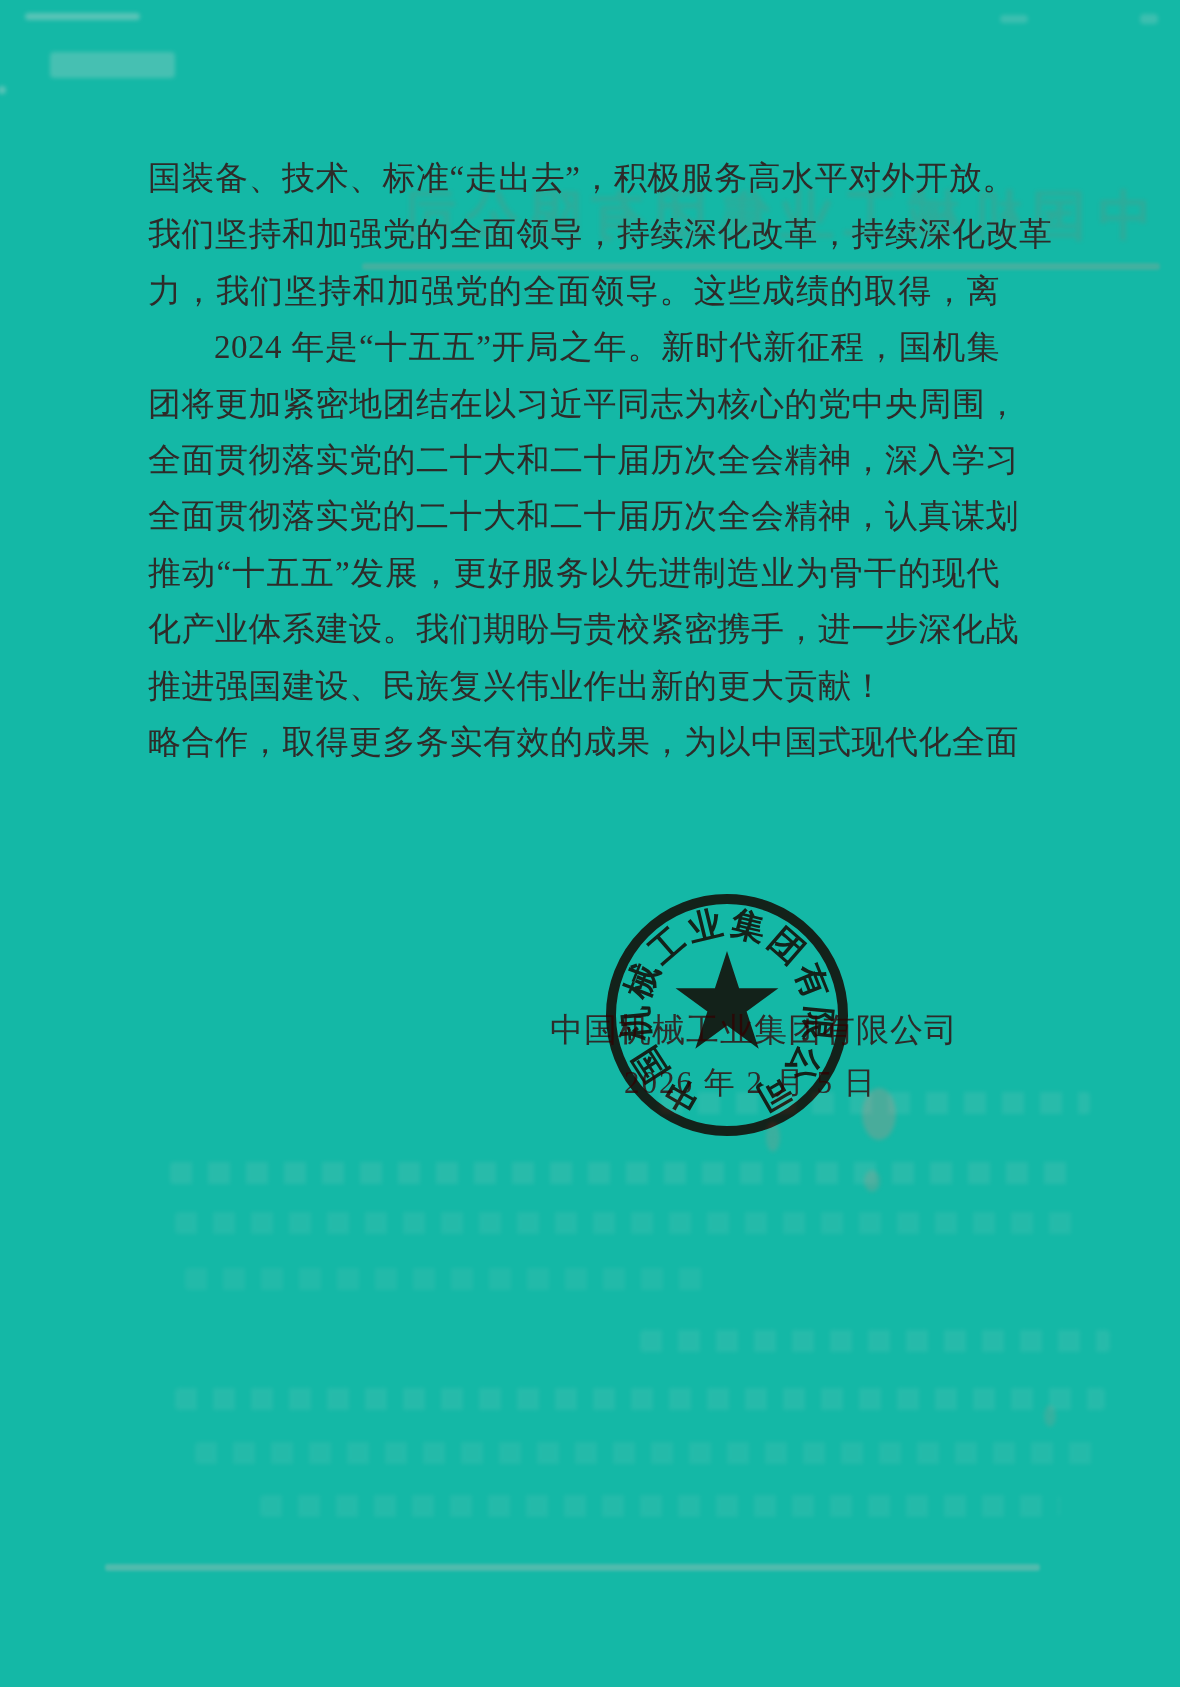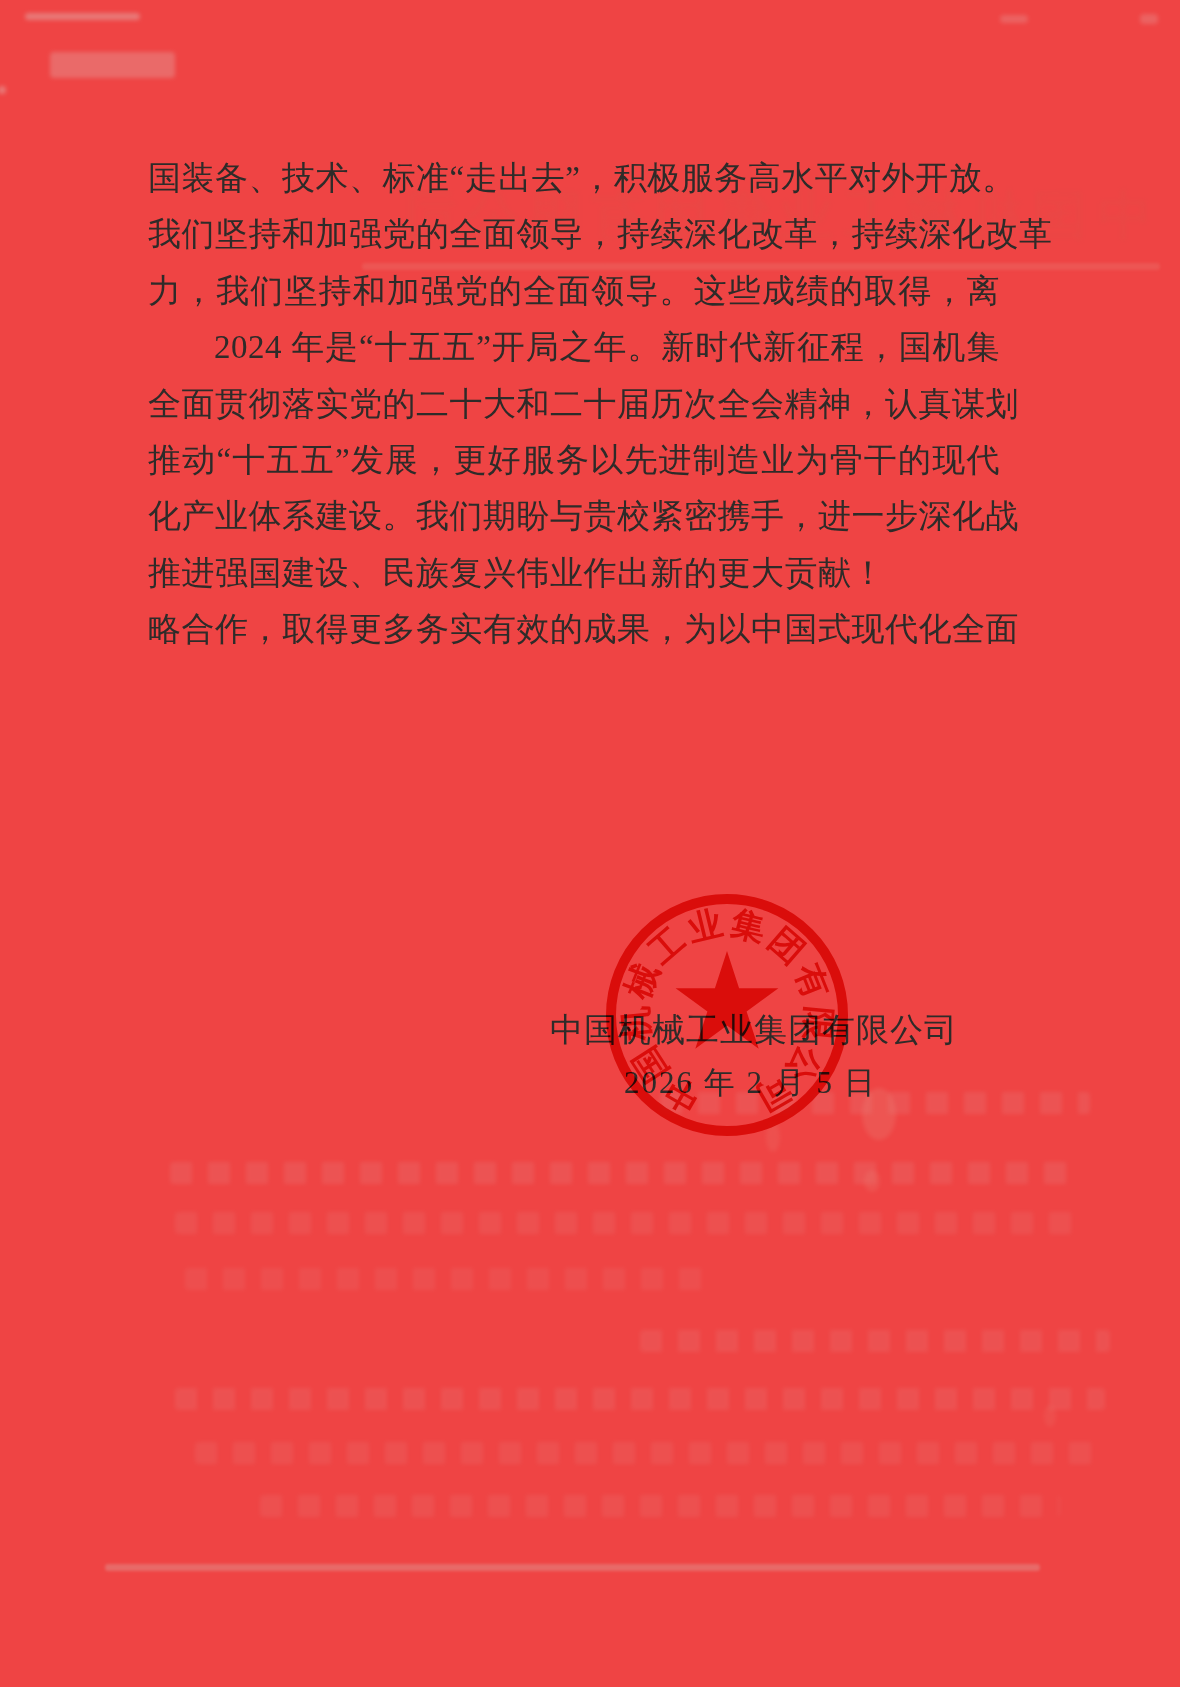--- a/index.html
+++ b/index.html
@@ -1,19 +1,19 @@
 <!DOCTYPE html>
 <html><head>
 <meta charset="utf-8">
 <style>
   html,body{margin:0;padding:0;background:#ffffff;}
   .page{
     position:relative;
     width:1180px;height:1687px;
-    background:#ef4444;
+    background:#14b8a6;
     overflow:hidden;
     font-family:"Liberation Serif","DejaVu Serif",serif;
   }
 
   
   .letter-body{
     position:absolute;left:148px;top:150px;width:852px;
     font-size:33px;color:#2e2b29;
     line-height:56.4px;
     letter-spacing:.5px;
@@ -87,20 +87,22 @@
   <div class="bleed red-speck" style="left:862px;top:1088px;width:34px;height:52px;opacity:.25;"></div>
   <div class="bleed red-speck" style="left:864px;top:1170px;width:16px;height:22px;opacity:.2;"></div>
   <div class="bleed red-speck" style="left:766px;top:1122px;width:14px;height:30px;opacity:.18;"></div>
   <div class="bleed red-speck" style="left:1044px;top:1405px;width:12px;height:22px;opacity:.15;"></div>
 
   <div class="letter-body">
     <div class="body-line">国装备、技术、标准“走出去”，积极服务高水平对外开放。</div>
     <div class="body-line">我们坚持和加强党的全面领导，持续深化改革，持续深化改革</div>
     <div class="body-line">力，我们坚持和加强党的全面领导。这些成绩的取得，离</div>
     <div class="body-line indent">2024 年是“十五五”开局之年。新时代新征程，国机集</div>
+    <div class="body-line">团将更加紧密地团结在以习近平同志为核心的党中央周围，</div>
+    <div class="body-line">全面贯彻落实党的二十大和二十届历次全会精神，深入学习</div>
     <div class="body-line">全面贯彻落实党的二十大和二十届历次全会精神，认真谋划</div>
     <div class="body-line">推动“十五五”发展，更好服务以先进制造业为骨干的现代</div>
     <div class="body-line">化产业体系建设。我们期盼与贵校紧密携手，进一步深化战</div>
     <div class="body-line para-end">推进强国建设、民族复兴伟业作出新的更大贡献！</div>
     <div class="body-line">略合作，取得更多务实有效的成果，为以中国式现代化全面</div>
   </div>
 
   <div class="sig-company">中国机械工业集团有限公司</div>
   <div class="sig-date">2026 年 2 月 5 日</div>
 

